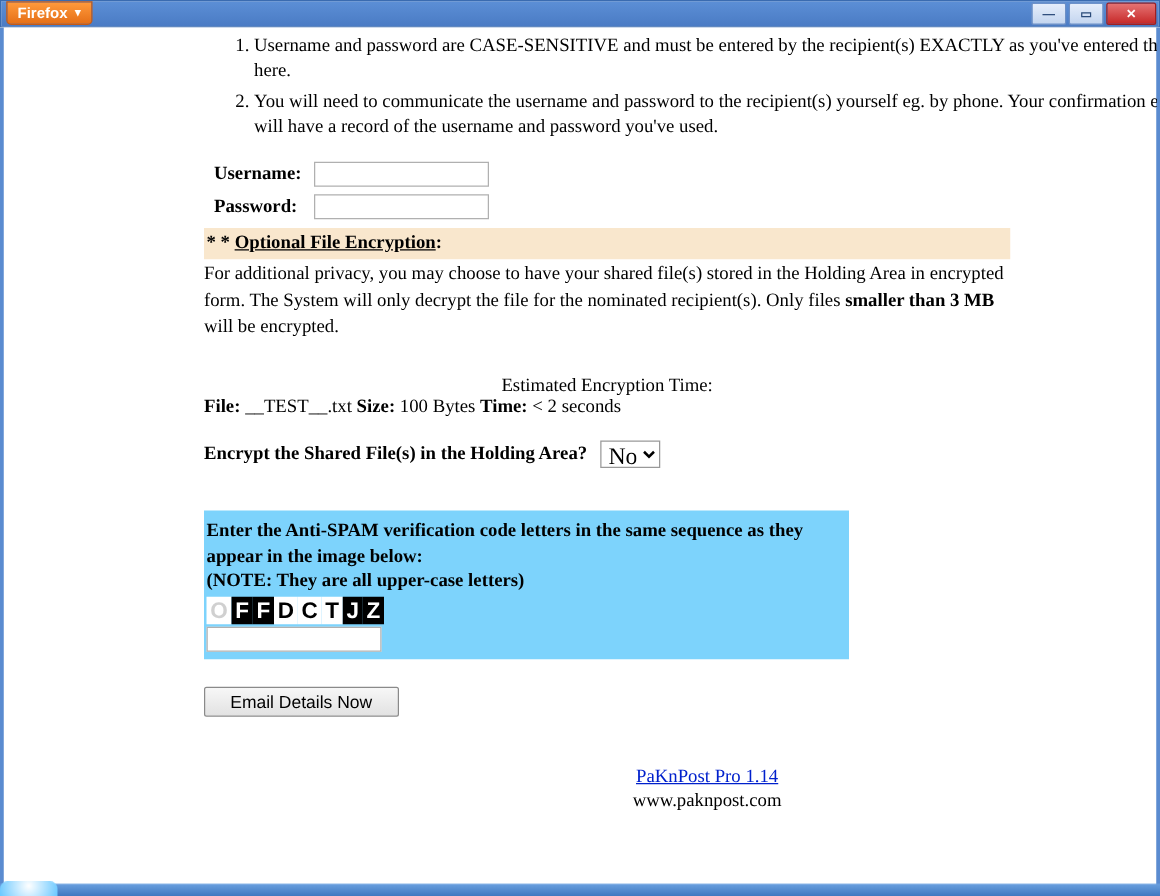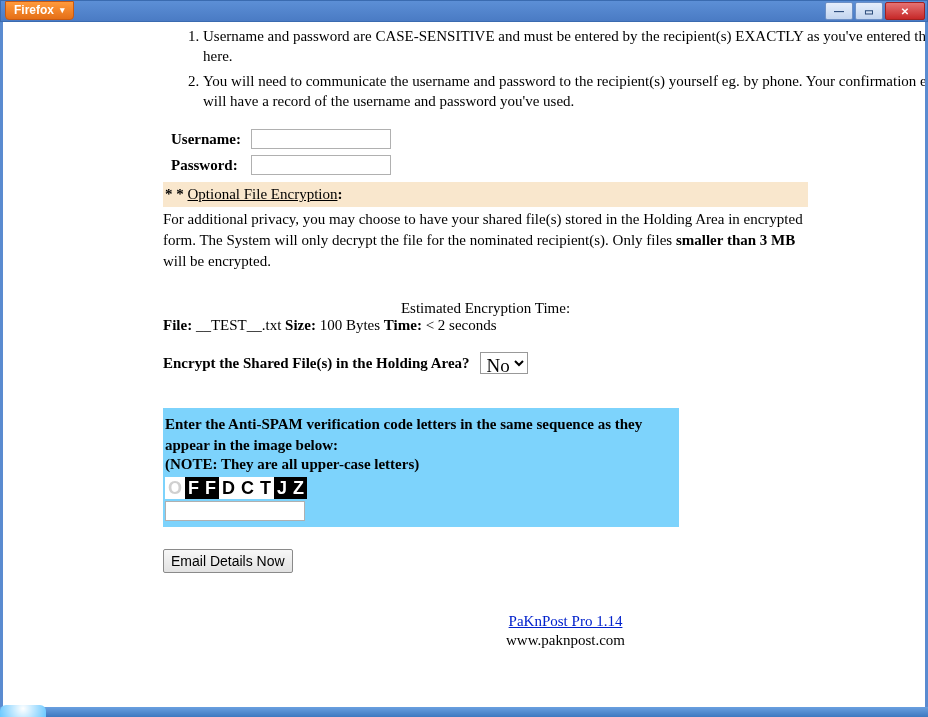--- a/index.html
+++ b/index.html
@@ -140,21 +140,21 @@
   font-family: inherit;
   font-size: 14px;
   padding: 0 4px;
 }
 .section-band {
   background: #f9e7cd;
   padding: 4px 2px;
   width: 645px;
 }
 .section-band .stars { font-weight: bold; }
-.section-band .u { text-decoration: underline; font-weight: normal; }
+.section-band .u { text-decoration: underline; font-weight: bold; }
 .enc-desc { width: 645px; line-height: 1.4; margin-top: 2px; }
 .filerow { width: 645px; }
 .filerow b { font-weight: bold; }
 .encrypt-q { margin-top: 18px; display:flex; align-items:center; gap:10px; }
 .encrypt-q .q { font-weight: bold; }
 select.encsel {
   border: 1px solid #999;
   background: #fff;
   font-family: inherit;
   font-size: 19px;
@@ -191,21 +191,21 @@
   margin-top: 2px;
   font-family: inherit;
   font-size: 14px;
   padding: 0 4px;
   background:#fff;
 }
 .submit-row { margin-top: 22px; }
 button.submit {
   font-family: Arial, sans-serif;
   font-size: 14px;
-  padding: 3px 7px;
+  padding: 3px 20px;
   background: linear-gradient(to bottom, #f7f7f7, #e2e2e2);
   border: 1px solid #8a8a8a;
   border-radius: 2px;
 }
 .footer {
   text-align: center;
   margin-top: 40px;
 }
 .footer a { color: #0020cc; text-decoration: underline; }
 .footer .www { color: #000; margin-top: 2px; }

